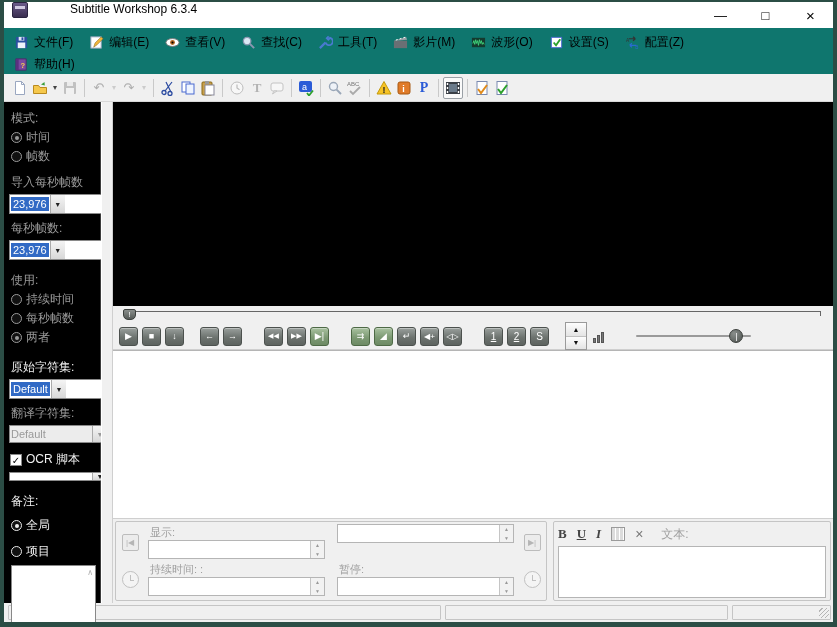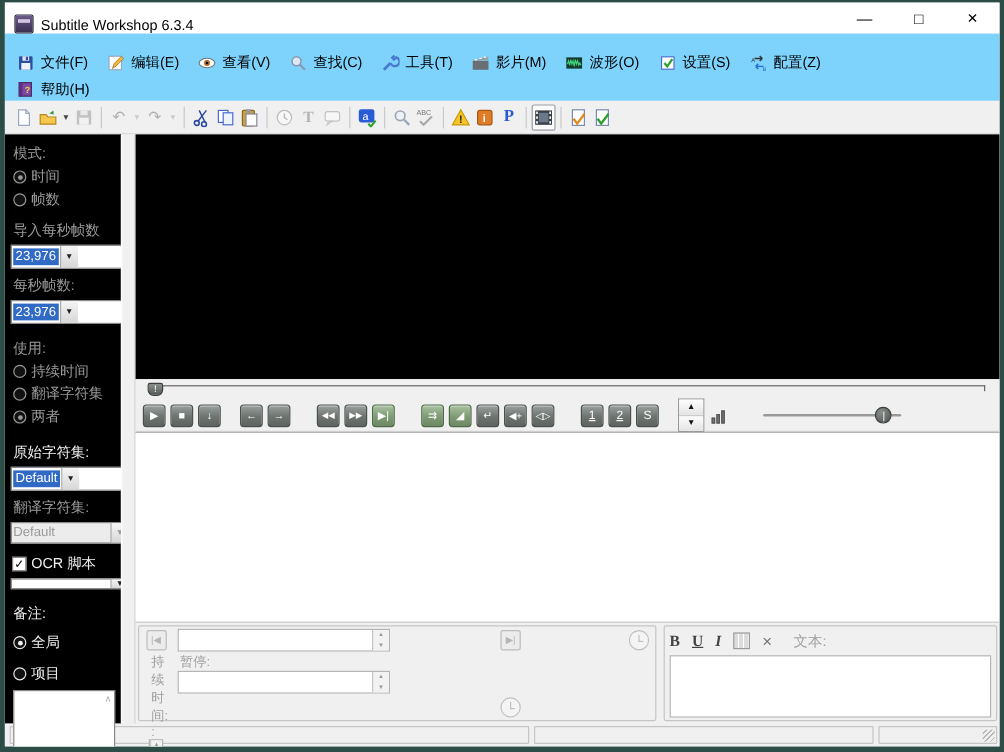--- a/index.html
+++ b/index.html
@@ -3,31 +3,31 @@
 <meta charset="utf-8">
 <style>
   * { margin:0; padding:0; box-sizing:border-box; }
   body { font-family:"Liberation Sans", sans-serif; background:#555; }
   #win { position:relative; width:837px; height:627px;
          border-top:2px solid #2b4d45; border-left:4px solid #2b4d45;
          border-right:4px solid #2b4d45; border-bottom:5px solid #2b4d45;
          background:#f0f0f0; display:flex; flex-direction:column; overflow:hidden; }
 
   
-  .titlebar { height:26px; background:#fff; display:flex; align-items:flex-end; flex:0 0 auto; }
+  .titlebar { height:26px; background:#fff; display:flex; align-items:flex-start; flex:0 0 auto;gap:36px; }
   .appicon { width:16px; height:16px; margin:0 6px 0 8px; background:linear-gradient(180deg,#6a5a8a,#3a2f50);
              border:1px solid #2a2440; border-radius:2px; position:relative; }
   .appicon::after{ content:""; position:absolute; left:2px; right:2px; top:3px; height:3px; background:#cfc8e0; }
   .title { font-size:12px; color:#000; }
   .wbtns { margin-left:auto; display:flex; height:100%; }
   .wbtn { width:45px; display:flex; align-items:center; justify-content:center;
           font-size:13px; color:#000; cursor:default; }
 
   
-  .menubar { background:#7dd3fc; padding:12px 0 0 0; flex:0 0 auto; }
+  .menubar { background:#0f766e; padding:2px 0 0 0; flex:0 0 auto; }
   .menurow { display:flex; align-items:center; height:25px; padding-left:6px; }
   .menurow.r2 { height:19px; }
   .menu-item { display:flex; align-items:center; gap:5px; padding:0 12px 0 4px; font-size:12px; color:#000; }
   .micon { width:15px; height:15px; display:inline-block; }
 
   
   .toolbar { height:28px; background:#f0f0f0; display:flex; align-items:center; padding-left:6px;
              border-bottom:1px solid #d8d8d8; flex:0 0 auto; }
   .tb { width:20px; height:22px; display:flex; align-items:center; justify-content:center; }
   .tb.pressed { border:1px solid #9aa0a6; background:#fafafa; border-radius:2px; }
@@ -400,21 +400,21 @@
         <span class="cval hl">23,976</span>
         <span class="cbtn">▼</span>
       </div>
       <div class="slabel" style="margin-top:8px">使用:</div>
       <div class="radio">
         <span class="rdot"></span>
         <span>持续时间</span>
       </div>
       <div class="radio">
         <span class="rdot"></span>
-        <span>翻译字符集</span>
+        <span>每秒帧数</span>
       </div>
       <div class="radio">
         <span class="rdot sel"></span>
         <span>两者</span>
       </div>
       <div class="slabel on" style="margin-top:12px">原始字符集:</div>
       <div class="combo">
         <span class="cval hl">Default</span>
         <span class="cbtn">▼</span>
       </div>
@@ -496,20 +496,30 @@
       </div>
 
       <div class="grid">
         <div class="gbody"></div>
       </div>
 
       <div class="editor">
         <div class="timespane">
           <span class="minibtn">|◀</span>
           <div class="tscell">
+            <div class="tlabel">显示:</div>
+            <div class="tinput">
+              <span class="fill"></span>
+              <span class="spinner">
+                  <div>▲</div>
+                  <div>▼</div>
+                </span>
+            </div>
+          </div>
+          <div class="tscell">
             <div class="tinput">
               <span class="fill"></span>
               <span class="spinner">
                   <div>▲</div>
                   <div>▼</div>
                 </span>
             </div>
           </div>
           <span class="minibtn">▶|</span>
           <span class="clockbtn"></span>

